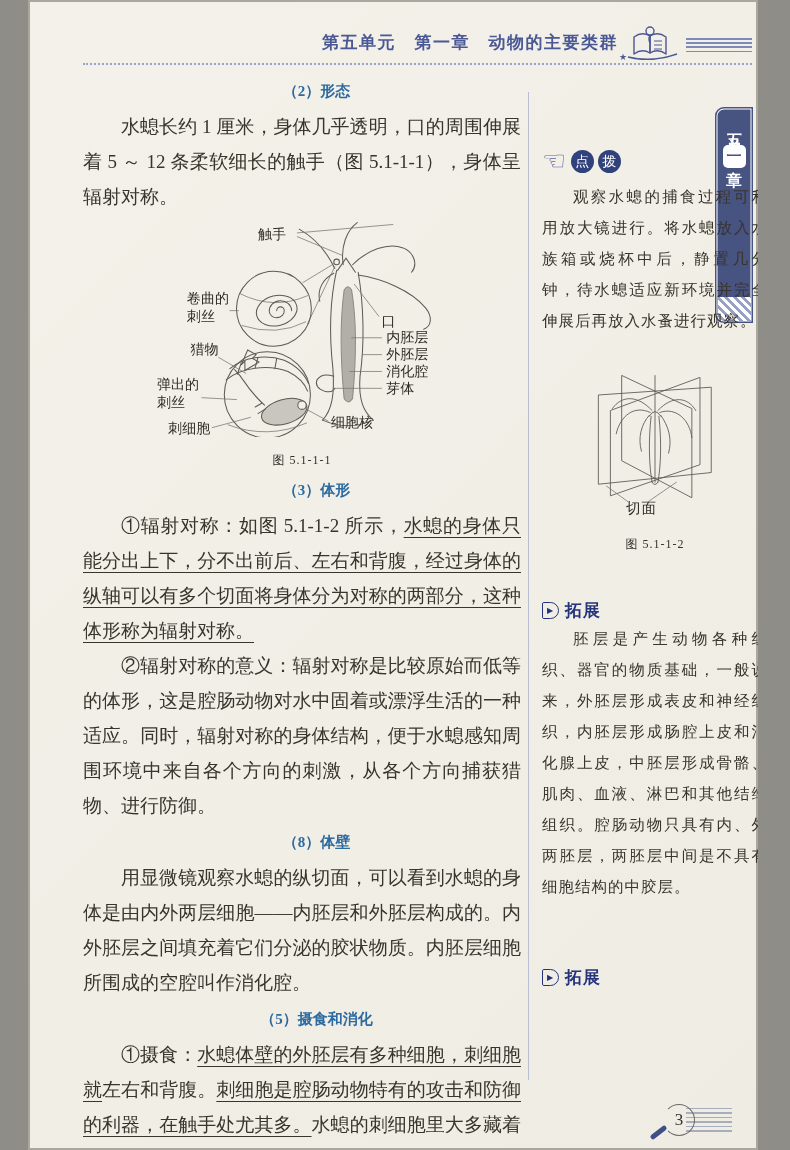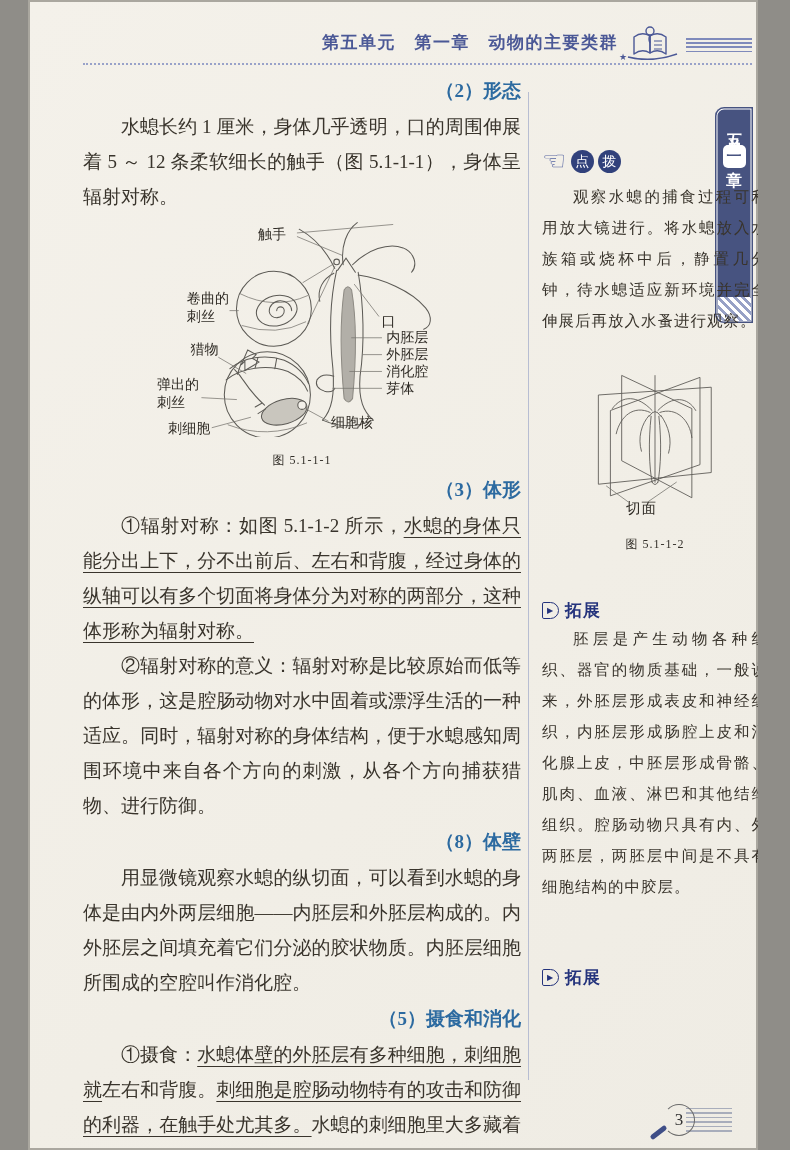--- a/index.html
+++ b/index.html
@@ -41,22 +41,22 @@
   .tab-chapter{font-size:16px;font-weight:bold;}
   .tab-hatch{margin-top:auto;width:calc(100% - 5px);height:24px;margin-bottom:2px;border-radius:0 0 0 7px;
     background:repeating-linear-gradient(45deg,#ffffff 0 3px,#97a1c6 3px 6px);}
 
   
   .col-divider{position:absolute;left:500px;top:92px;height:988px;width:1px;background:#b7bdd2;}
 
   
   .left-col{position:absolute;left:55px;top:72px;width:438px;
     font-size:19px;line-height:35px;color:#39342c;text-align:justify;}
-  .sec-heading{font-size:19px;color:#2c6aa0;font-weight:bold;margin:2px 0 1px;
-    padding-left:29px;line-height:34px;text-align:right;}
+  .sec-heading{font-size:15px;color:#2c6aa0;font-weight:bold;margin:2px 0 1px;
+    padding-left:29px;line-height:34px;text-align:center;}
   .left-col p{margin:0;text-indent:2em;}
   .u{text-decoration:underline;text-underline-offset:5px;text-decoration-thickness:1px;}
 
   figure{margin:3px 0 0;text-align:center;}
   .fig-caption{font-size:12px;color:#332f29;line-height:22px;margin-top:1px;letter-spacing:1px;}
 
   .figsvg path,.figsvg line,.figsvg circle,.figsvg ellipse,.figsvg polygon,.figsvg polyline{
     fill:none;stroke:#5c5a55;stroke-width:1.1;stroke-linecap:round;}
   .figsvg .lead{stroke:#76746e;stroke-width:.8;}
   .figsvg .cavity{fill:#b2afa8;stroke:#8d8a83;}

